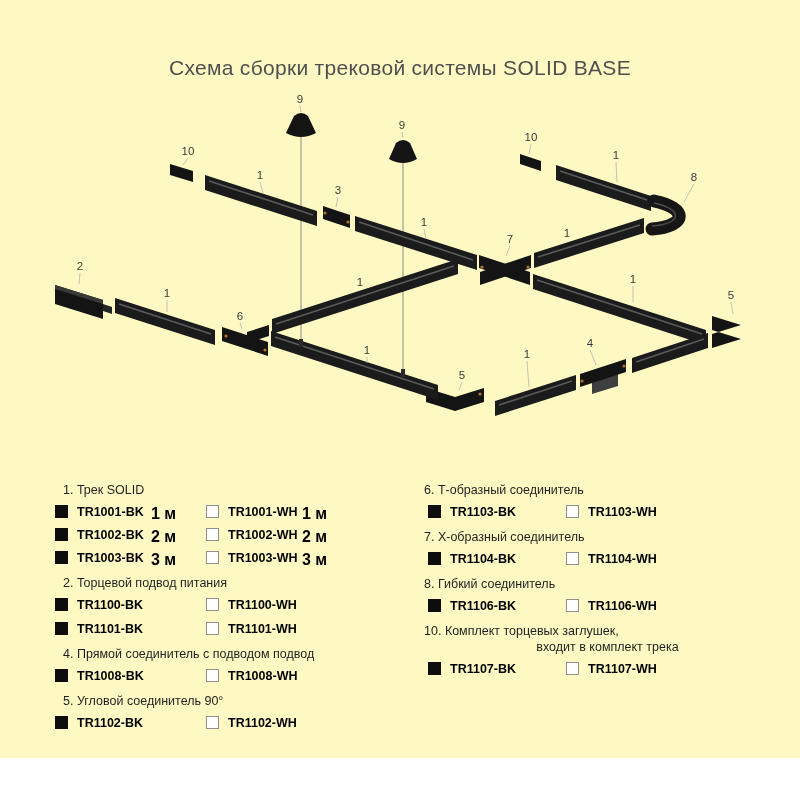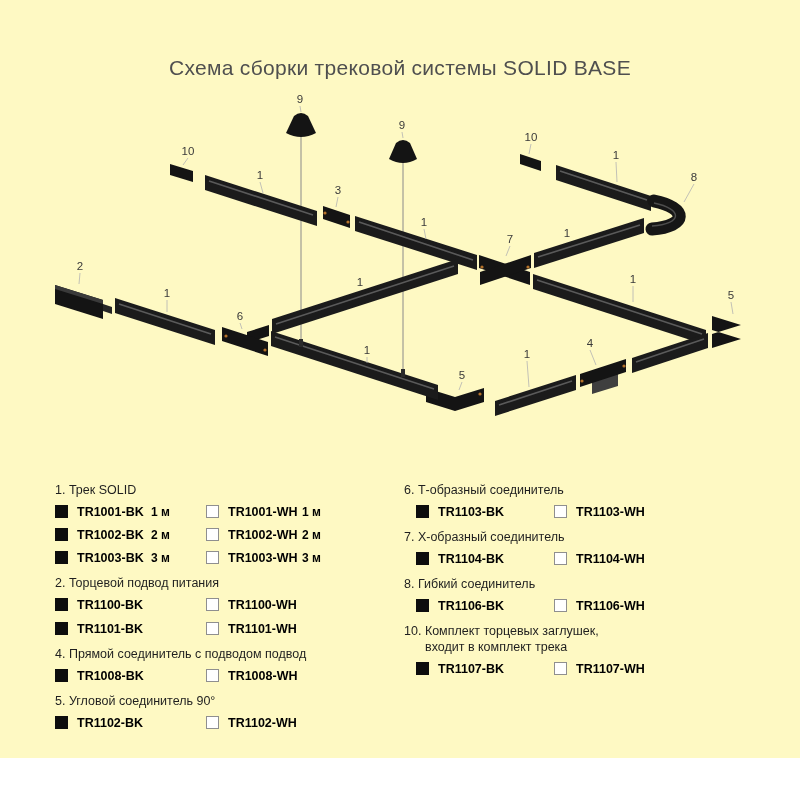--- a/index.html
+++ b/index.html
@@ -11,31 +11,31 @@
   .diagram text{font-family:"Liberation Sans",sans-serif;font-size:11.5px;fill:#3a3a3a;text-anchor:middle;}
   .track{fill:#1b1b1b;}
   .part{fill:#141414;}
   .groove{stroke:#5a5a5a;stroke-width:1.6;fill:none;}
   .leader{stroke:#b3b3b3;stroke-width:.8;}
   .pline{stroke:#8a8a8a;stroke-width:1;}
   .dot{fill:#b5722a;}
   .legend{position:absolute;top:482px;left:0;right:0;height:318px;}
   .col{position:absolute;top:0;}
   .col-left{left:55px;width:335px;}
-  .col-right{left:404px;width:362px;}
+  .col-right{left:416px;width:362px;}
   .item{margin-bottom:6px;}
-  .item-title{font-size:12.5px;line-height:16px;color:#1f1f1f;margin:0 0 7px;}
-  .item-title .sub{display:block;padding-left:21px;}
+  .item-title{font-size:12.5px;line-height:16px;color:#1f1f1f;margin:0 8px 7px;}
+  .item-title .sub{display:block;padding-left:21px;text-align:center;}
   .prow{display:flex;align-items:flex-start;height:18px;margin-bottom:5px;}
   .col-right .prow{padding-left:12px;}
   .sw{width:11px;height:11px;margin-right:9px;flex:none;}
   .sw-bk{background:#0d0d0d;border:1px solid #0d0d0d;}
   .sw-wh{background:#fff;border:1px solid #8f8f8f;}
   .code{font-weight:700;font-size:12.5px;color:#000;width:74px;flex:none;}
-  .size{font-weight:700;font-size:12px;color:#000;width:34px;flex:none;}
+  .size{font-weight:700;font-size:16px;color:#000;width:34px;flex:none;}
   .sp{width:21px;flex:none;}
   .sp2{width:55px;flex:none;}
   .sp-r{width:42px;flex:none;}
 </style>
 </head>
 <body>
 
 <div class="page">
 
   <h1 class="title">Схема сборки трековой системы SOLID BASE</h1>

